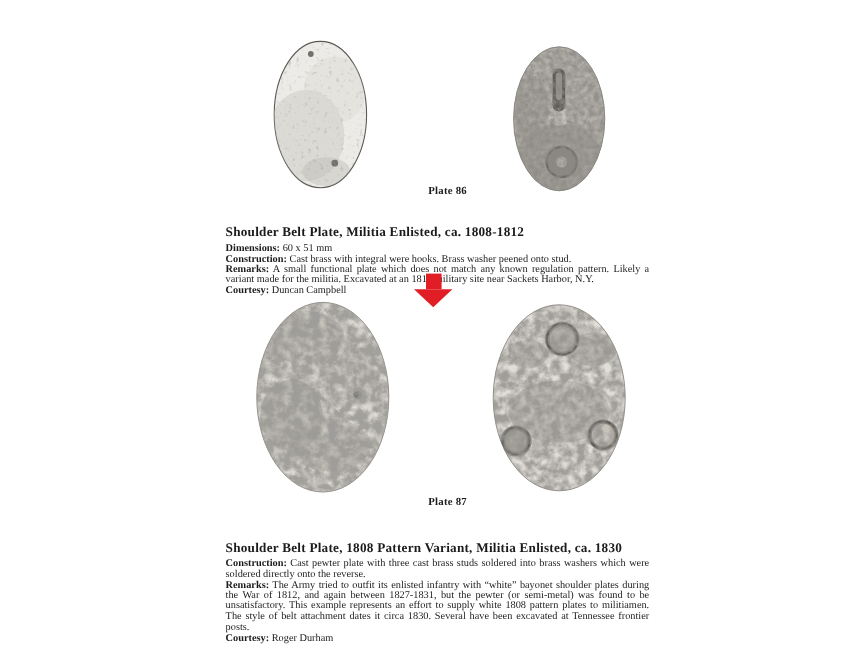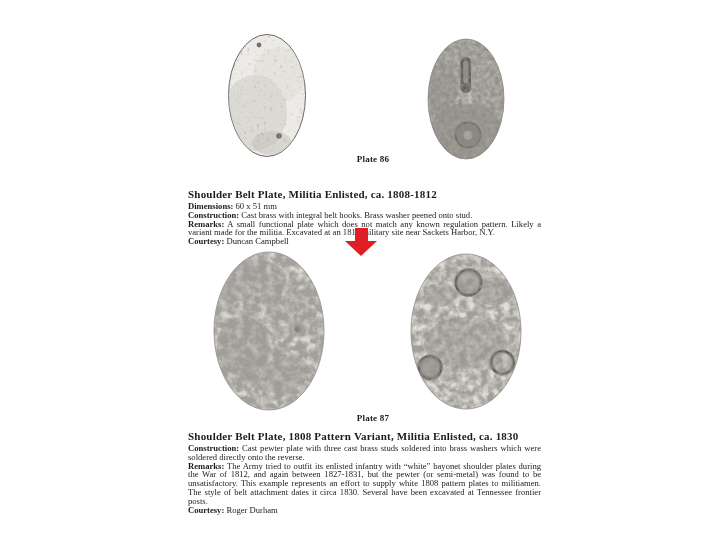--- a/index.html
+++ b/index.html
@@ -14,21 +14,21 @@
 
   .caption {
     left:188px; width:370px; text-align:center;
     font-weight:bold; font-size:9px; letter-spacing:0.2px;
   }
   .caption-86 { top:154px; }
   .caption-87 { top:413px; }
 
   .text-block { left:188px; width:353px; }
   .block-1 { top:176px; }
-  .block-2 { top:418px; }
+  .block-2 { top:439px; }
   .text-block h3 {
     margin:12px 0 2px 0; font-size:11px; font-weight:bold; letter-spacing:0.2px;
   }
   .text-block p {
     margin:0; font-size:8.6px; line-height:8.8px; text-align:justify;
   }
   .text-block p strong { font-weight:bold; }
 
   .arrow-wrap { left:345px; top:228px; width:32px; height:28px; }
   .arrow-stem { width:13px; height:13px; margin:0 auto; background:#e11d26; }
@@ -101,21 +101,21 @@
         <rect x="0" y="0" width="78" height="122" filter="url(#tex-b)" opacity="0.8"></rect>
       </g>
     </svg>
   </div>
 
   <div class="abs caption caption-86">Plate 86</div>
 
   <div class="abs text-block block-1">
     <h3>Shoulder Belt Plate, Militia Enlisted, ca. 1808-1812</h3>
     <p><strong>Dimensions:</strong> <span>60 x 51 mm</span></p>
-    <p><strong>Construction:</strong> <span>Cast brass with integral belt hooks. Brass washer peened onto stud.</span></p>
+    <p><strong>Construction:</strong> <span>Cast brass with integral were hooks. Brass washer peened onto stud.</span></p>
     <p><strong>Remarks:</strong> <span>A small functional plate which does not match any known regulation pattern. Likely a variant made for the militia. Excavated at an 1812 military site near Sackets Harbor, N.Y.</span></p>
     <p><strong>Courtesy:</strong> <span>Duncan Campbell</span></p>
   </div>
 
   <div class="abs arrow-wrap">
     <div class="arrow-stem"></div>
     <div class="arrow-head"></div>
   </div>
 
   <div class="abs photo photo-c">

